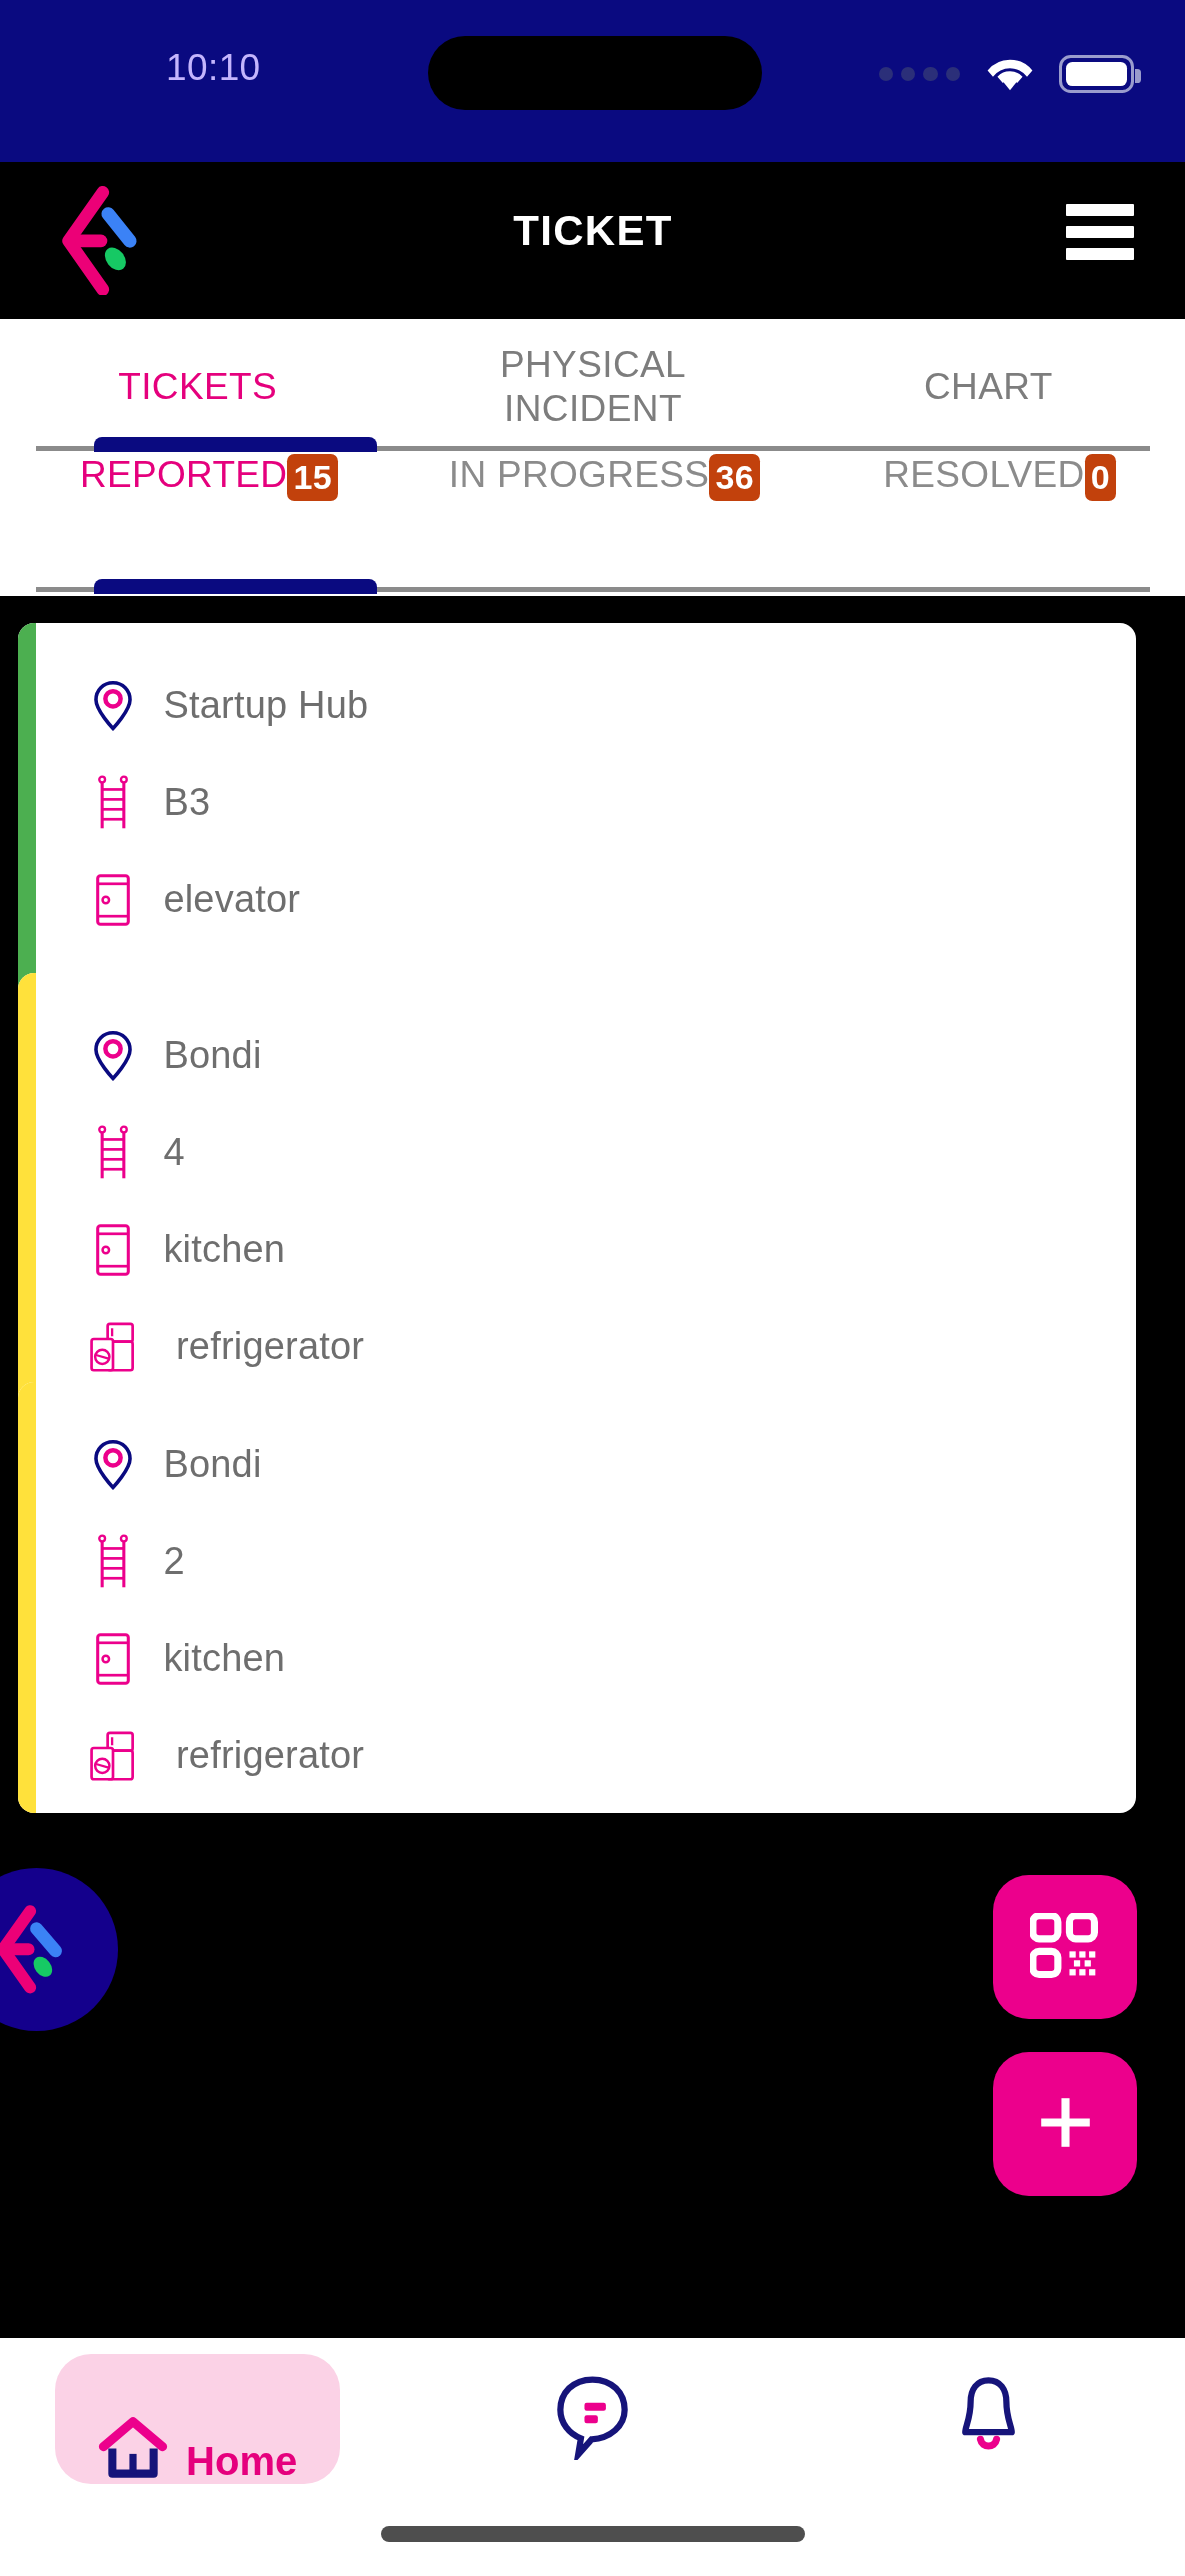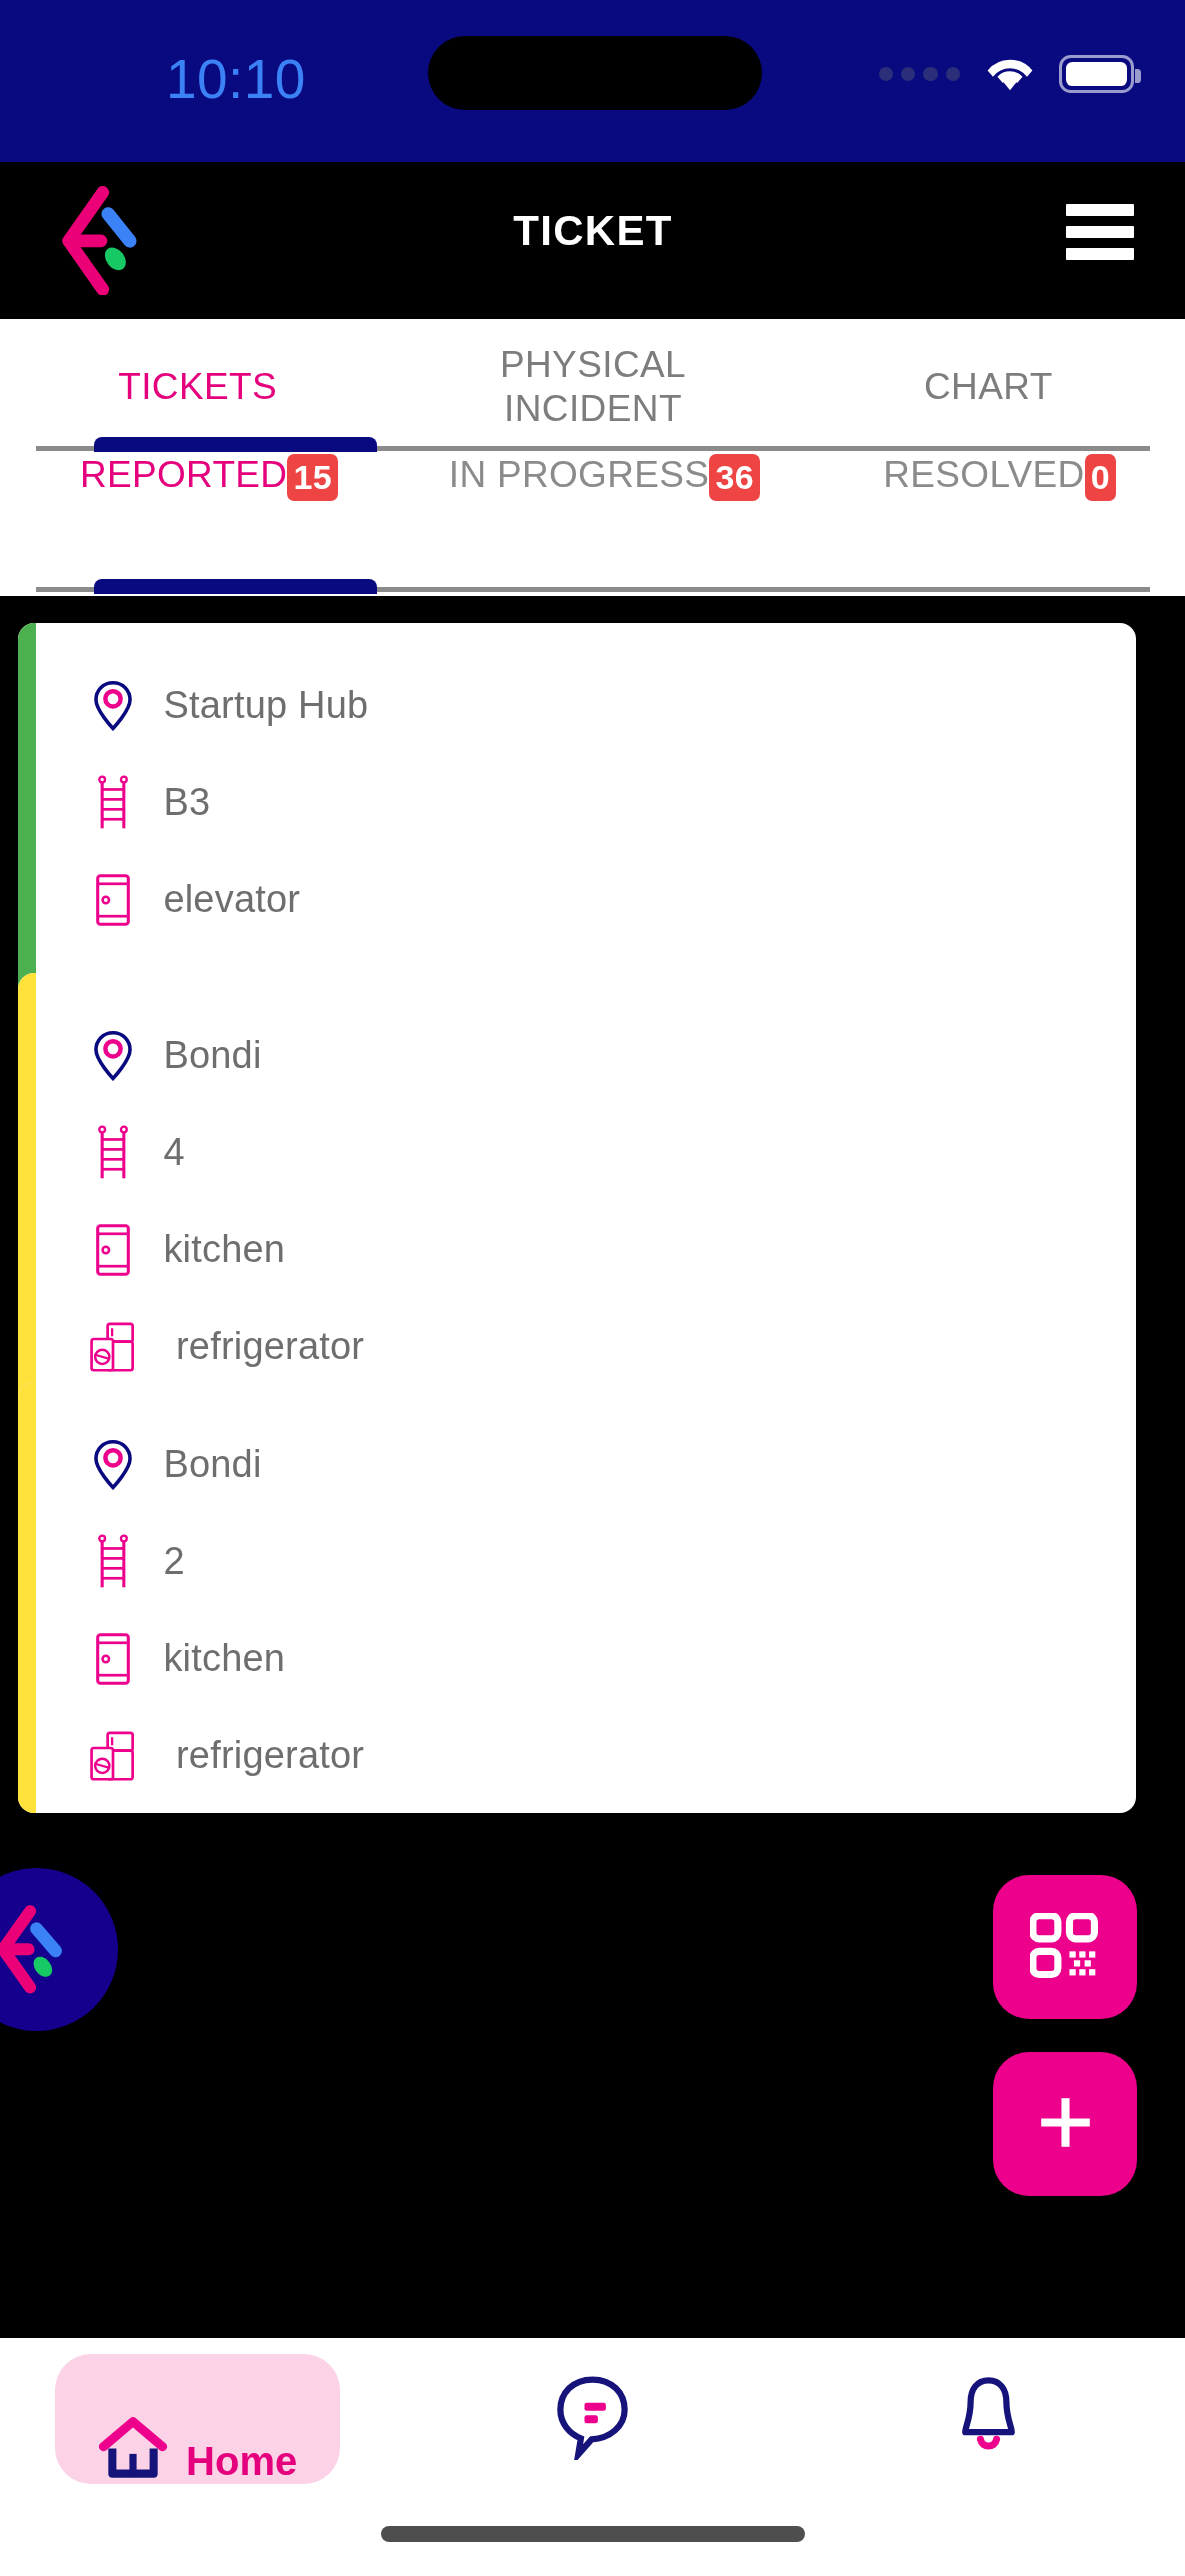--- a/index.html
+++ b/index.html
@@ -13,21 +13,21 @@
   .phone { position:relative; width:1186px; height:2576px; background:#ffffff; overflow:hidden; }
 
   
   .statusbar {
     position:absolute; top:0; left:0; width:1186px; height:162px;
     background:#0a0a80;
     display:flex; align-items:center;
   }
   .status-time {
     position:absolute; left:166px; top:47px;
-    color:#3b82f6; font-size:55px; font-weight:500; letter-spacing:0.4px;
+    color:#c4b5fd; font-size:37px; font-weight:500; letter-spacing:0.4px;
   }
   .dynamic-island {
     position:absolute; left:428px; top:36px; width:334px; height:74px;
     background:#000000; border-radius:41px;
   }
   .status-right { position:absolute; right:52px; top:54px; display:flex; align-items:center; gap:23.4px; }
   .sig-dots { display:flex; gap:8px; align-items:center; }
   .sig-dots i { width:14.4px; height:14.4px; border-radius:50%; background:#2b2f79; display:block; }
   .wifi-ico { width:52px; height:40px; position:relative; }
   .batt { width:75px; height:38px; border:3.6px solid #9a9ccd; border-radius:11.7px; position:relative; padding:3.6px; }
@@ -65,21 +65,21 @@
   .tabs-status {
     position:absolute; top:454px; left:0; width:1186px; height:144px;
     background:#ffffff; display:flex;
   }
   .tabs-status .stab {
     flex:1; display:flex; align-items:flex-start; justify-content:center;
     font-size:37px; color:#8b8b8b; letter-spacing:0.3px;margin-left:23px;
   }
   .tabs-status .stab.active { color:#e5007d; }
   .stab-badge {
-    background:#ef4444; color:#ffffff; font-size:34px; font-weight:bold;
+    background:#c2410c; color:#ffffff; font-size:34px; font-weight:bold;
     border-radius:7.2px; padding:2.7px 6.3px; min-width:30.5px; text-align:center;
     line-height:1.22; display:inline-block;
   }
   .status-underline { position:absolute; top:587px; left:36px; width:1114px; height:4.5px; background:#8b8b8b; }
   .status-indicator { position:absolute; top:579px; left:94px; width:283px; height:15.3px; background:#0a0a80; border-radius:8px 8px 0 0; }
 
   
   .body-area {
     position:absolute; top:596px; left:0; width:1186px; height:1742px;
     background:#000000; overflow:hidden;

